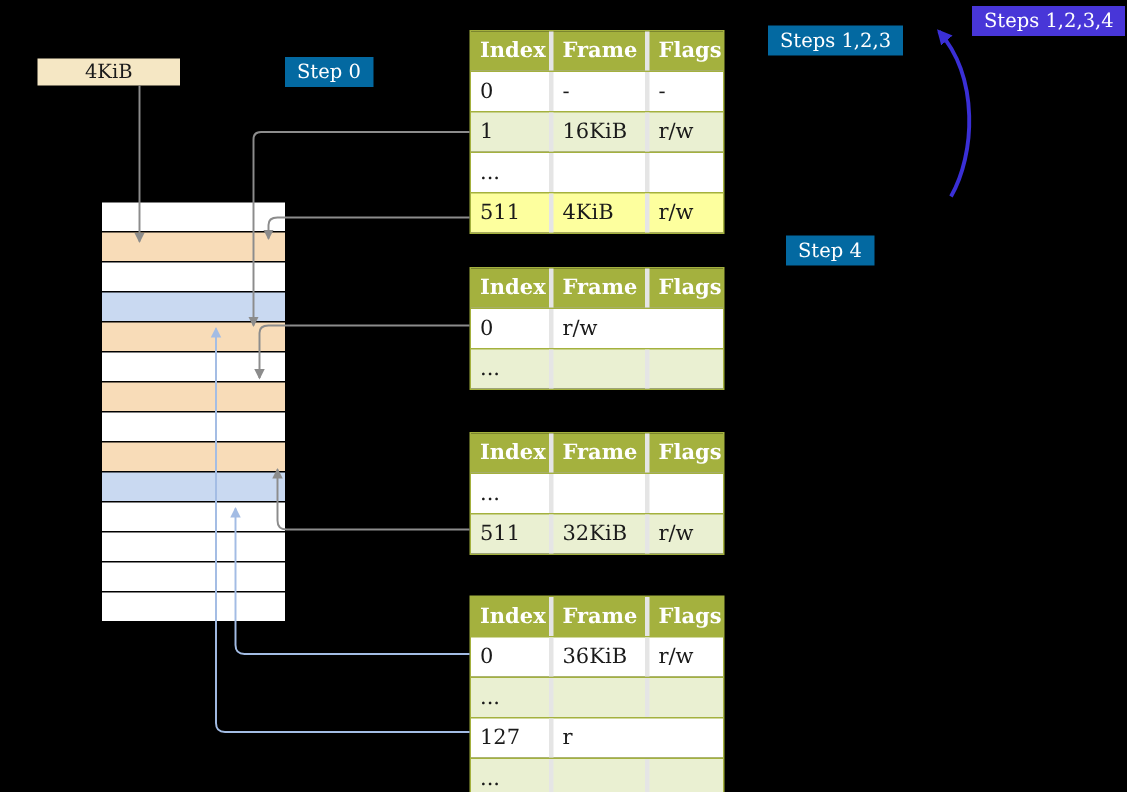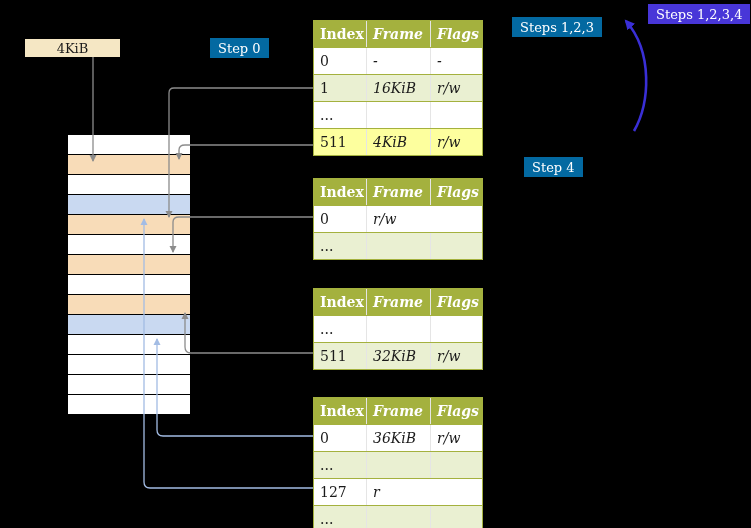--- a/index.html
+++ b/index.html
@@ -32,21 +32,21 @@
     position: absolute;
     height: 20px;
     padding: 0 8px;
     color: #fff;
     font-size: 13px;
     display: flex; align-items: center; justify-content: center;
     white-space: nowrap;
   }
   .badge-red  { background: #0369a1; }
   .badge-blue { background: #4836d8; }
-  .b-step0     { left: 190px; top: 38px; margin-left: 20px; }
+  .b-step0     { left: 190px; top: 38px; }
   .b-steps123  { left: 512px; top: 17px; }
   .b-steps1234 { left: 648px; top: 4px; }
   .b-step4     { left: 524px; top: 157px; }
 
   
   .memcol {
     position: absolute;
     left: 68px; top: 135px;
     width: 122px;
   }
@@ -80,21 +80,21 @@
     font-weight: bold;
   }
   .cell {
     box-sizing: border-box;
     padding-left: 6px;
     font-size: 14px;
     overflow: hidden;
     color: inherit;
   }
   .trow:not(.thead) .cell { color: #1a1a1a; }
-  .cell + .cell { border-left: 1px solid #e5e5e5; font-style: italic; }
+  .cell + .cell { border-left: 3px solid #e5e5e5; }
   .c0 { width: 52px; }
   .c1 { width: 64px; }
   .c2 { width: 52px; flex: 1; }
   .v-white  { background: #ffffff; }
   .v-green  { background: #eaf0d2; }
   .v-yellow { background: #fdff9e; }
 
   
   .overlay {
     position: absolute;

